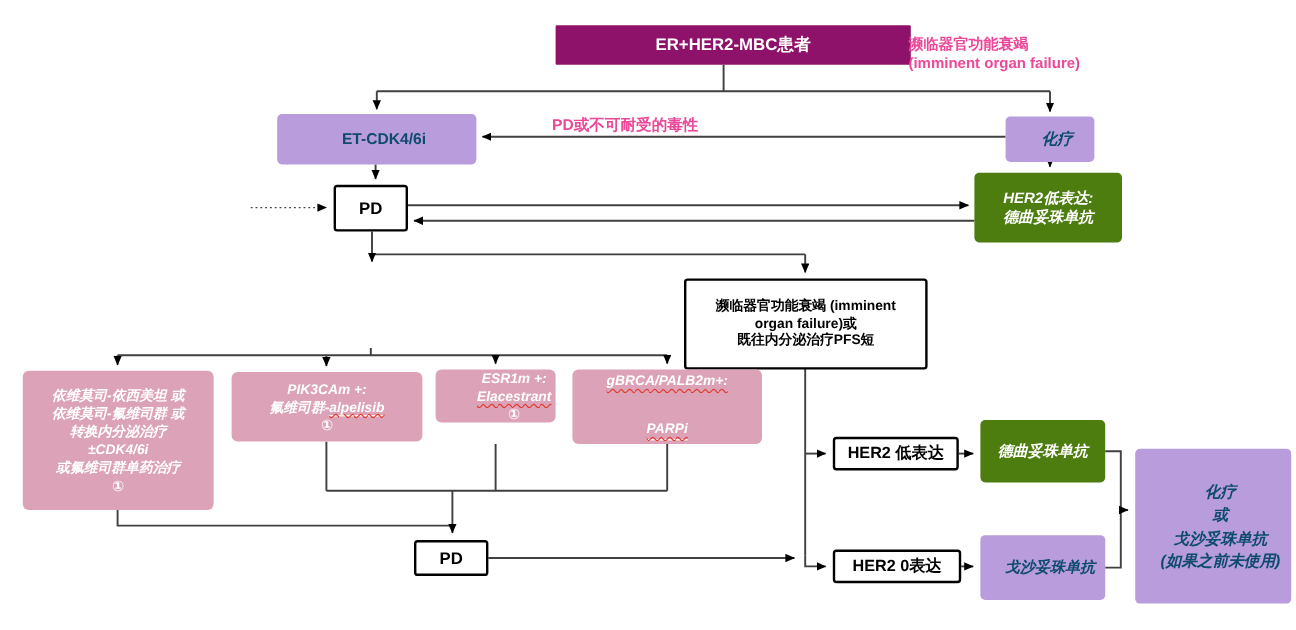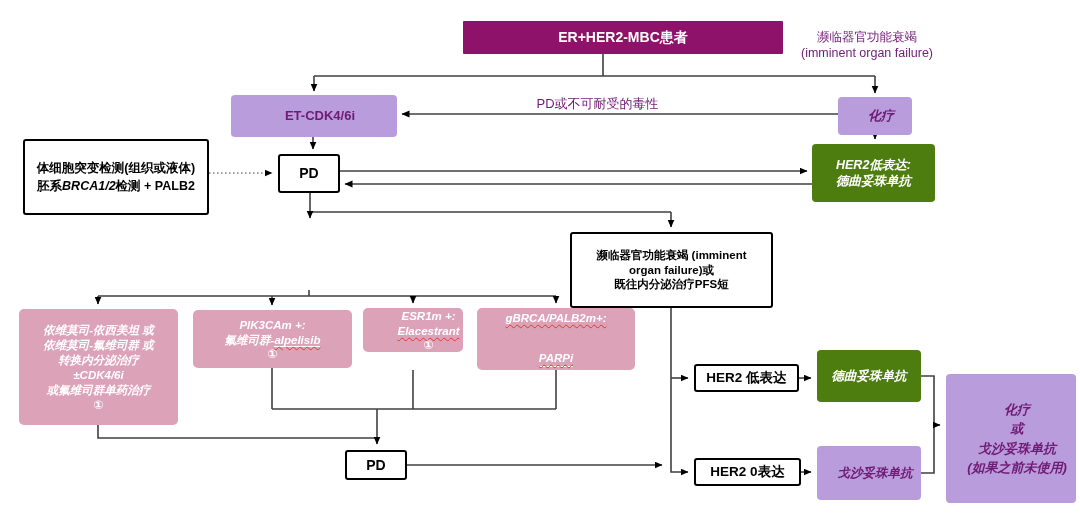--- a/index.html
+++ b/index.html
@@ -2,27 +2,27 @@
 <html><head>
 <meta charset="utf-8">
 <style>
   html,body { margin:0; padding:0; background:#ffffff; }
   body { font-family:"Liberation Sans","DejaVu Sans",sans-serif; }
   #stage { position:relative; width:1080px; height:525px; background:#fff; overflow:hidden; }
   svg.wires { position:absolute; left:0; top:0; z-index:1; }
   .box { position:absolute; box-sizing:border-box; display:flex; flex-direction:column;
          align-items:center; justify-content:center; text-align:center; z-index:2; line-height:1.3; }
   .white  { background:#fff; border:2.5px solid #000; border-radius:3px; color:#000; }
-  .purple { background:#B89CDB; color:#701a75; border-radius:4px;padding-left:12px; }
+  .purple { background:#B89CDB; color:#0c4a6e; border-radius:4px;padding-left:12px; }
   .orange { background:#4d7c0f; color:#fff; border-radius:4px; }
   .pink   { background:#DCA2B7; color:#fff; border-radius:5px; font-style:italic; }
   .magenta{ background:#8E1269; color:#fff; border-radius:1px; }
   .b { font-weight:bold; }
   .it { font-style:italic; }
-  .flabel { position:absolute; font-weight:normal; color:#701a75; text-align:center; z-index:2; line-height:1.3; } .fs11{font-size:11px;} .fs115{font-size:11.5px;}
+  .flabel { position:absolute; font-weight:bold; color:#ec4899; z-index:2; line-height:1.3; } .fs11{font-size:11px;} .fs115{font-size:11.5px;}
   .fs125{font-size:12.5px;} .fs13{font-size:13px;} .fs135{font-size:13.5px;} .fs14{font-size:14px;}
   .uw { text-decoration-line:underline; text-decoration-style:wavy; text-decoration-color:#E03A2F;
         text-decoration-thickness:1px; text-underline-offset:2px; }
   .us { border-bottom:1.5px solid #fff;margin-top:25px; }
   .foot { font-size:12px; line-height:1; font-style:normal; margin-top:1px; }
 </style>
 </head>
 <body>
 
 <div id="stage">
@@ -61,47 +61,41 @@
       <path d="M671,291 V463"></path>
       <path d="M671,378 H688" marker-end="url(#arw)"></path>
       <path d="M671,463 V472 H688" marker-end="url(#arw)"></path>
       <path d="M799,378 H811" marker-end="url(#arw)"></path>
       <path d="M801,472 H811" marker-end="url(#arw)"></path>
       <path d="M921,376 H934 V425 M921,473 H934 V425"></path>
       <path d="M934,425 H940" marker-end="url(#arw)"></path>
     </g>
   </svg>
 
-  <div class="box magenta b fs14" style="left:463px; top:21px; width:320px; height:33px;">
+  <div class="box magenta b fs14" style="left:463px; top:21px; width:296px; height:33px;">
     <span>ER+HER2-MBC患者</span>
   </div>
 
   <div class="flabel fs125" style="left:757px; top:29px; width:220px;">
     <div>濒临器官功能衰竭</div>
     <div>(imminent organ failure)</div>
   </div>
 
   <div class="box purple b fs13" style="left:231px; top:95px; width:166px; height:42px;">
     <span>ET-CDK4/6i</span>
   </div>
 
   <div class="box purple b it fs13" style="left:838px; top:97px; width:74px; height:38px;">
     <span>化疗</span>
   </div>
 
   <div class="flabel fs13" style="left:460px; top:96px; width:275px;">
     <span>PD或不可耐受的毒性</span>
   </div>
 
-  <div class="box white b fs125" style="left:23px; top:139px; width:186px; height:76px; line-height:1.45;">
-    <div>体细胞突变检测(组织或液体)</div>
-    <div>
-      <span>胚系</span><span class="it">BRCA1/2</span><span>检测 + PALB2</span>
-    </div>
-  </div>
 
   <div class="box white b fs14" style="left:278px; top:154px; width:62px; height:39px;">
     <span>PD</span>
   </div>
 
   <div class="box orange b it fs125" style="left:812px; top:144px; width:123px; height:58px;">
     <div>HER2低表达:</div>
     <div>德曲妥珠单抗</div>
   </div>
 

